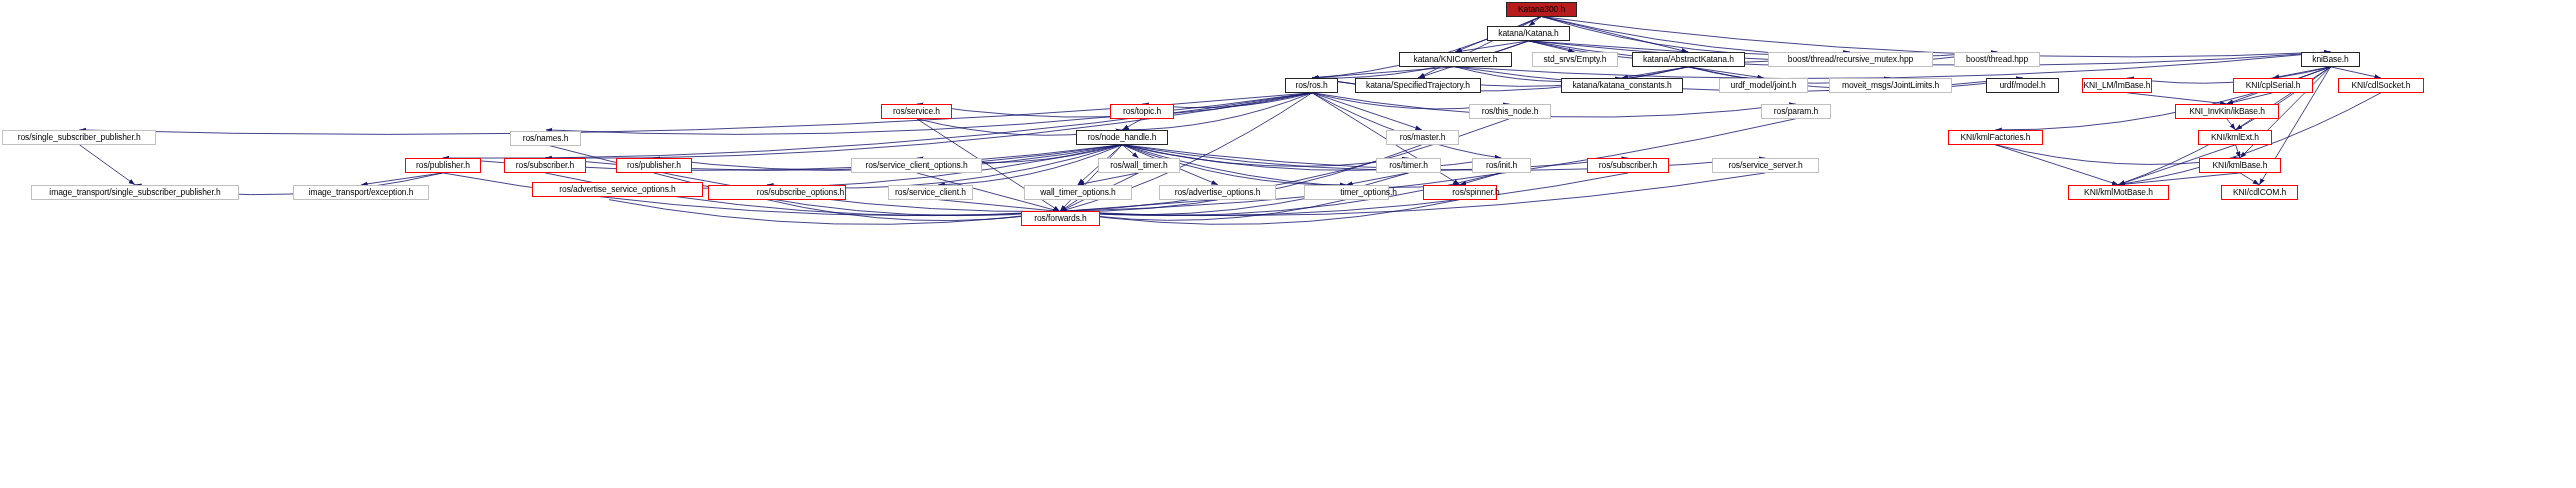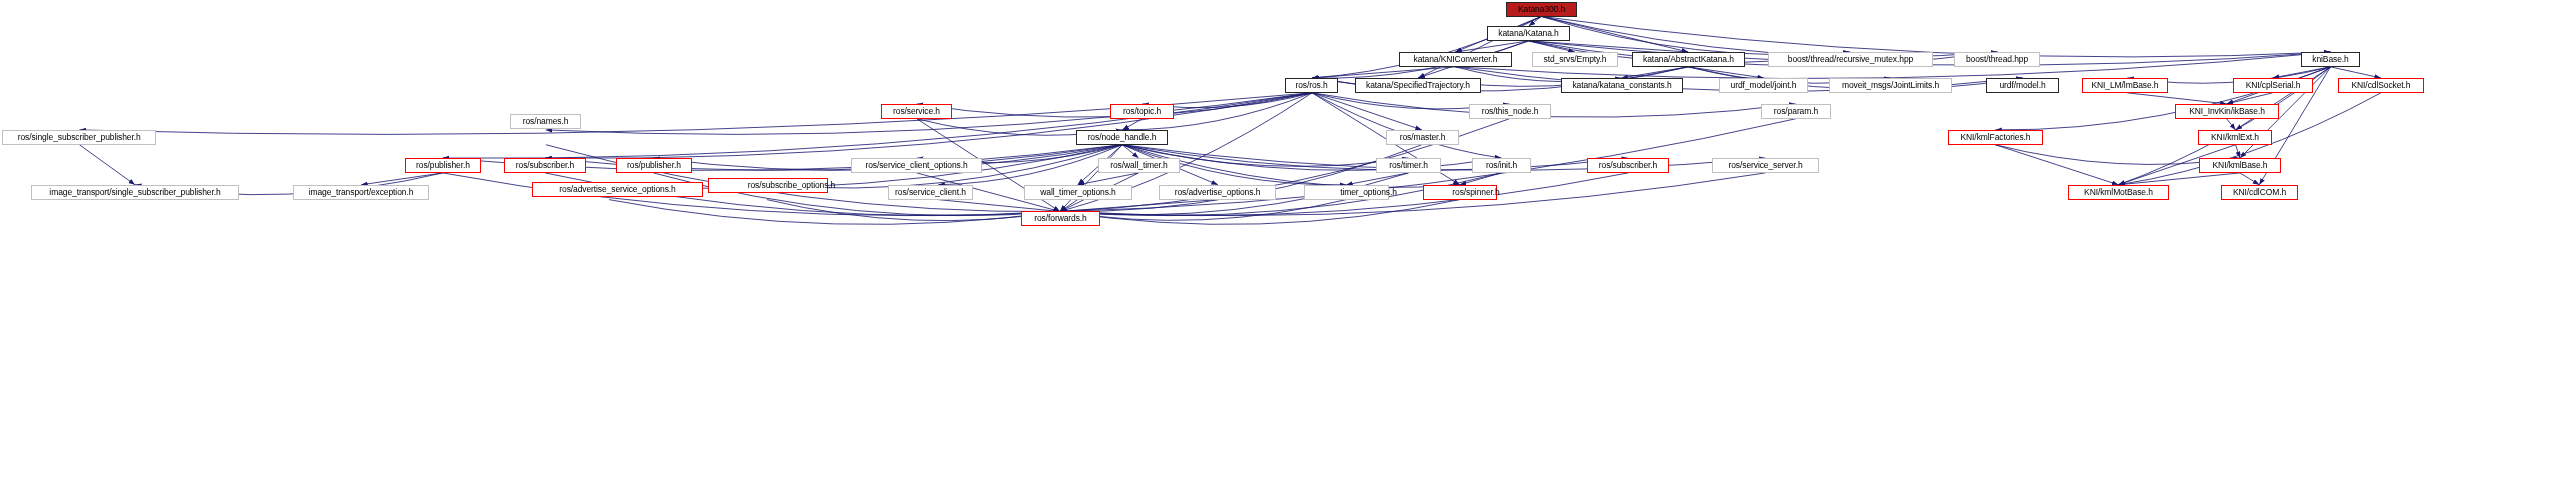--- a/index.html
+++ b/index.html
@@ -186,21 +186,21 @@
       </div>
       <div class="node grey" style="left: 1719px; top: 78px; width: 89px;">
         <span>urdf_model/joint.h</span>
       </div>
       <div class="node grey" style="left: 1829px; top: 78px; width: 123px;">
         <span>moveit_msgs/JointLimits.h</span>
       </div>
       <div class="node black" style="left: 1986px; top: 78px; width: 73px;">
         <span>urdf/model.h</span>
       </div>
-      <div class="node red" style="left: 2082px; top: 78px; width: 86px;">
+      <div class="node red" style="left: 2082px; top: 78px; width: 70px;">
         <span>KNI_LM/lmBase.h</span>
       </div>
       <div class="node red" style="left: 2233px; top: 78px; width: 80px;">
         <span>KNI/cplSerial.h</span>
       </div>
       <div class="node red" style="left: 2338px; top: 78px; width: 86px;">
         <span>KNI/cdlSocket.h</span>
       </div>
       <div class="node red" style="left: 2175px; top: 104px; width: 104px;">
         <span>KNI_InvKin/ikBase.h</span>
@@ -219,21 +219,21 @@
       </div>
       <div class="node red" style="left: 1948px; top: 130px; width: 95px;">
         <span>KNI/kmlFactories.h</span>
       </div>
       <div class="node red" style="left: 2198px; top: 130px; width: 74px;">
         <span>KNI/kmlExt.h</span>
       </div>
       <div class="node grey" style="left: 2.2px; top: 130px; width: 154px;">
         <span>ros/single_subscriber_publisher.h</span>
       </div>
-      <div class="node grey" style="left: 510px; top: 114px; width: 71px;">
+      <div class="node grey" style="left: 510px; top: 131px; width: 71px;">
         <span>ros/names.h</span>
       </div>
       <div class="node black" style="left: 1076px; top: 130px; width: 92px;">
         <span>ros/node_handle.h</span>
       </div>
       <div class="node grey" style="left: 1386px; top: 130px; width: 73px;">
         <span>ros/master.h</span>
       </div>
       <div class="node red" style="left: 2199px; top: 158px; width: 82px;">
         <span>KNI/kmlBase.h</span>
@@ -267,21 +267,21 @@
       </div>
       <div class="node grey" style="left: 31px; top: 185px; width: 208px;">
         <span>image_transport/single_subscriber_publisher.h</span>
       </div>
       <div class="node grey" style="left: 293px; top: 185px; width: 136px;">
         <span>image_transport/exception.h</span>
       </div>
       <div class="node red" style="left: 532px; top: 182px; width: 171px;">
         <span>ros/advertise_service_options.h</span>
       </div>
-      <div class="node red" style="left: 708px; top: 178px; width: 120px; padding-left: 47px;">
+      <div class="node red" style="left: 708px; top: 185px; width: 138px; padding-left: 47px;">
         <span>ros/subscribe_options.h</span>
       </div>
       <div class="node grey" style="left: 888px; top: 185px; width: 85px;">
         <span>ros/service_client.h</span>
       </div>
       <div class="node grey" style="left: 1024px; top: 185px; width: 108px;">
         <span>wall_timer_options.h</span>
       </div>
       <div class="node grey" style="left: 1159px; top: 185px; width: 117px;">
         <span>ros/advertise_options.h</span>

